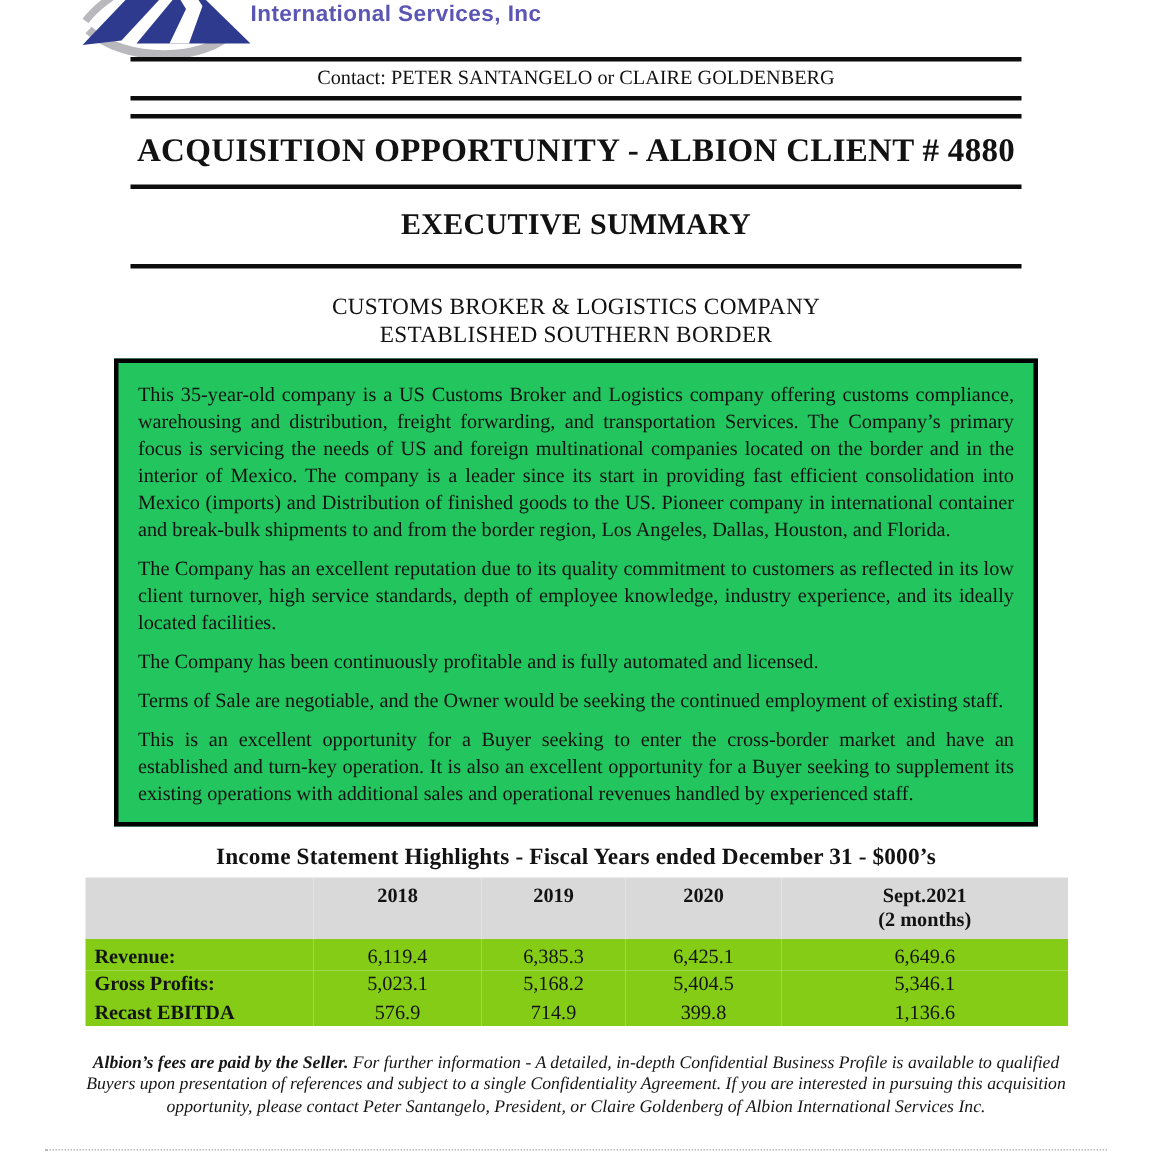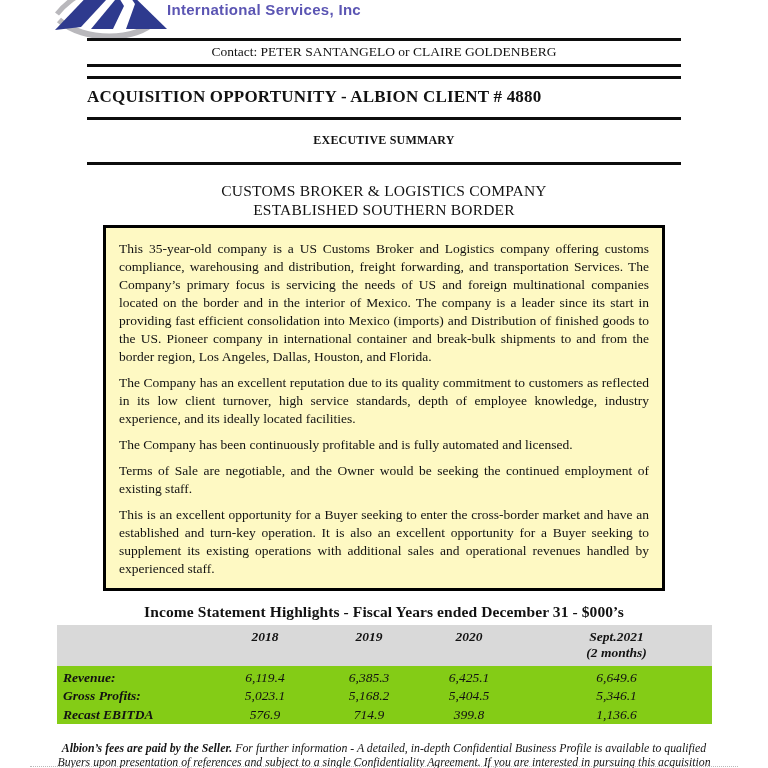--- a/index.html
+++ b/index.html
@@ -24,55 +24,55 @@
   }
   
   .mid { margin:0 87px; }
   .rule { height:3px; background:#0d0d0d; }
   .rule-spacer { height:9px; }
   .contact-line {
     text-align:center; font-size:13.5px; line-height:16px;
     padding:3px 0 4px;
   }
   .acq-title {
-    font-weight:bold; font-size:17px;
+    text-align:center; font-weight:bold; font-size:22px;
     padding:8px 0 10px; letter-spacing:.2px;
   }
   .exec-title {
-    text-align:center; font-weight:bold; font-size:12px;
+    text-align:center; font-weight:bold; font-size:20px;
     padding:13px 0 14px; letter-spacing:.2px;
   }
   
   .subtitle {
     margin-top:16px; text-align:center;
     font-size:15.5px; line-height:19px; letter-spacing:.2px;
   }
   
   .overview-box {
-    margin:6px 103px 0;
+    margin:6px 76px 0;
     border:3px solid #000;
-    background:#fef9c3;
+    background:#22c55e;
     padding:12px 13px 2px;
   }
   .overview-box p {
     font-size:13.5px; line-height:18px;
     text-align:justify; margin-bottom:8px;
   }
   
   .table-title {
     margin-top:12px; text-align:center;
     font-weight:bold; font-size:15.5px; letter-spacing:.1px;
   }
   table.fin {
     margin:4px 0 0 57px;
     width:655px;
     border-collapse:collapse;
     font-size:13.5px;
   }
-  table.fin th, table.fin td { font-weight:normal; padding:0;font-style:italic; }
+  table.fin th, table.fin td { font-weight:normal; padding:0; }
   table.fin thead th {
     background:#d9d9d9;
     font-weight:bold; text-align:center; vertical-align:top;
     padding:4px 0 5px; line-height:16px;
   }
   table.fin col.c-label { width:152px; }
   table.fin col.c1 { width:112px; }
   table.fin col.c2 { width:96px; }
   table.fin col.c3 { width:104px; }
   table.fin col.c4 { width:191px; }

